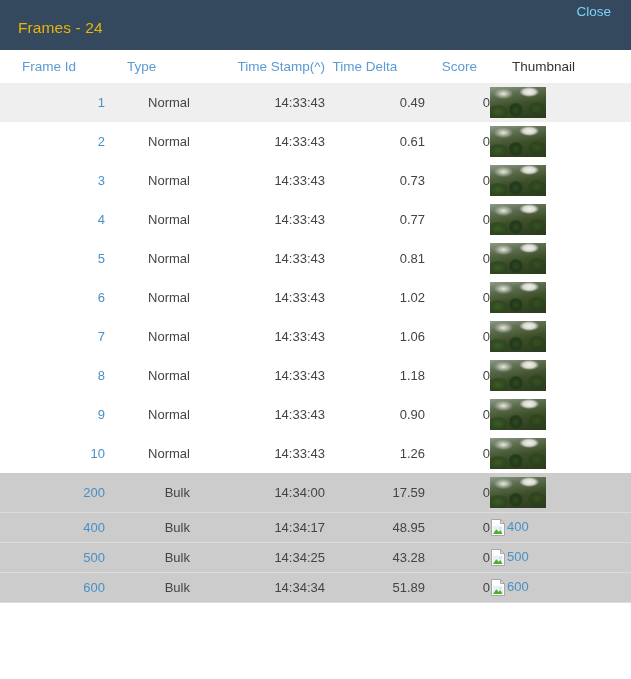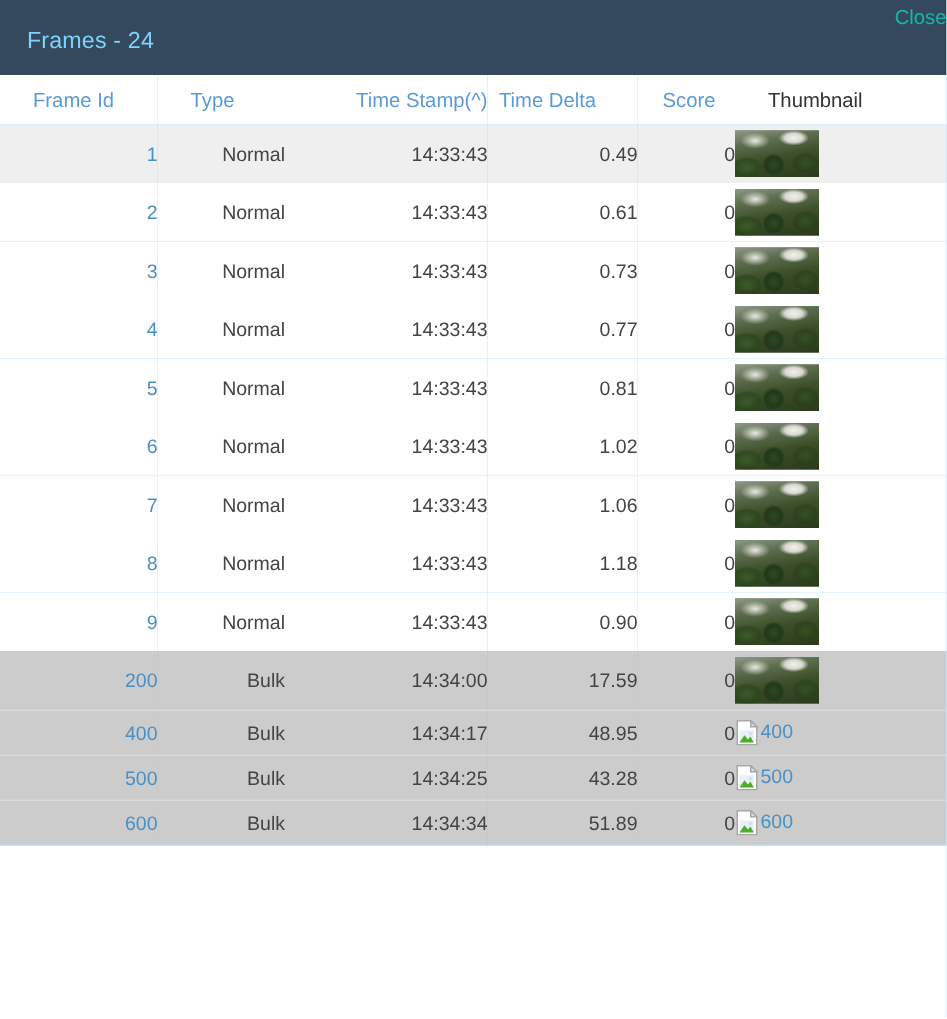--- a/index.html
+++ b/index.html
@@ -16,42 +16,42 @@
   
   .modal-header {
     position: relative;
     height: 50px;
     background: #34495e;
     color: #ffffff;
   }
   .close-link {
     position: absolute;
     top: 3px;
-    right: 0;
-    color: #14b8a6;
+    right: 20px;
+    color: #7dd3fc;
     font-size: 13.5px;
     line-height: 17px;
     text-decoration: none;
     cursor: pointer;
   }
   .modal-title {
     position: absolute;
     left: 18px;
     top: 19px;
     font-size: 15.5px;
     font-weight: 400;
-    color: #7dd3fc;
+    color: #eab308;
     letter-spacing: 0.1px;
     margin: 0;
   }
 
   
   .table-wrap {
     width: 631px;
-    background: #7dd3fc;
+    background: #ec4899;
   }
   table.frames-table {
     width: 631px;
     border-collapse: collapse;
     table-layout: fixed;
     font-size: 13px;
   }
   table.frames-table th,
   table.frames-table td {
     padding: 0;
@@ -253,20 +253,28 @@
           <td class="cell-thumb"><span class="thumb-img" title="8"></span></td>
         </tr>
         <tr class="plain">
           <td class="cell-frameid"><a href="#">9</a></td>
           <td class="cell-type">Normal</td>
           <td class="cell-stamp">14:33:43</td>
           <td class="cell-delta">0.90</td>
           <td class="cell-score">0</td>
           <td class="cell-thumb"><span class="thumb-img" title="9"></span></td>
         </tr>
+        <tr class="plain">
+          <td class="cell-frameid"><a href="#">10</a></td>
+          <td class="cell-type">Normal</td>
+          <td class="cell-stamp">14:33:43</td>
+          <td class="cell-delta">1.26</td>
+          <td class="cell-score">0</td>
+          <td class="cell-thumb"><span class="thumb-img" title="10"></span></td>
+        </tr>
         <tr class="selected">
           <td class="cell-frameid"><a href="#">200</a></td>
           <td class="cell-type">Bulk</td>
           <td class="cell-stamp">14:34:00</td>
           <td class="cell-delta">17.59</td>
           <td class="cell-score">0</td>
           <td class="cell-thumb"><span class="thumb-img" title="200"></span></td>
         </tr>
         <tr class="selected row-short">
           <td class="cell-frameid"><a href="#">400</a></td>

